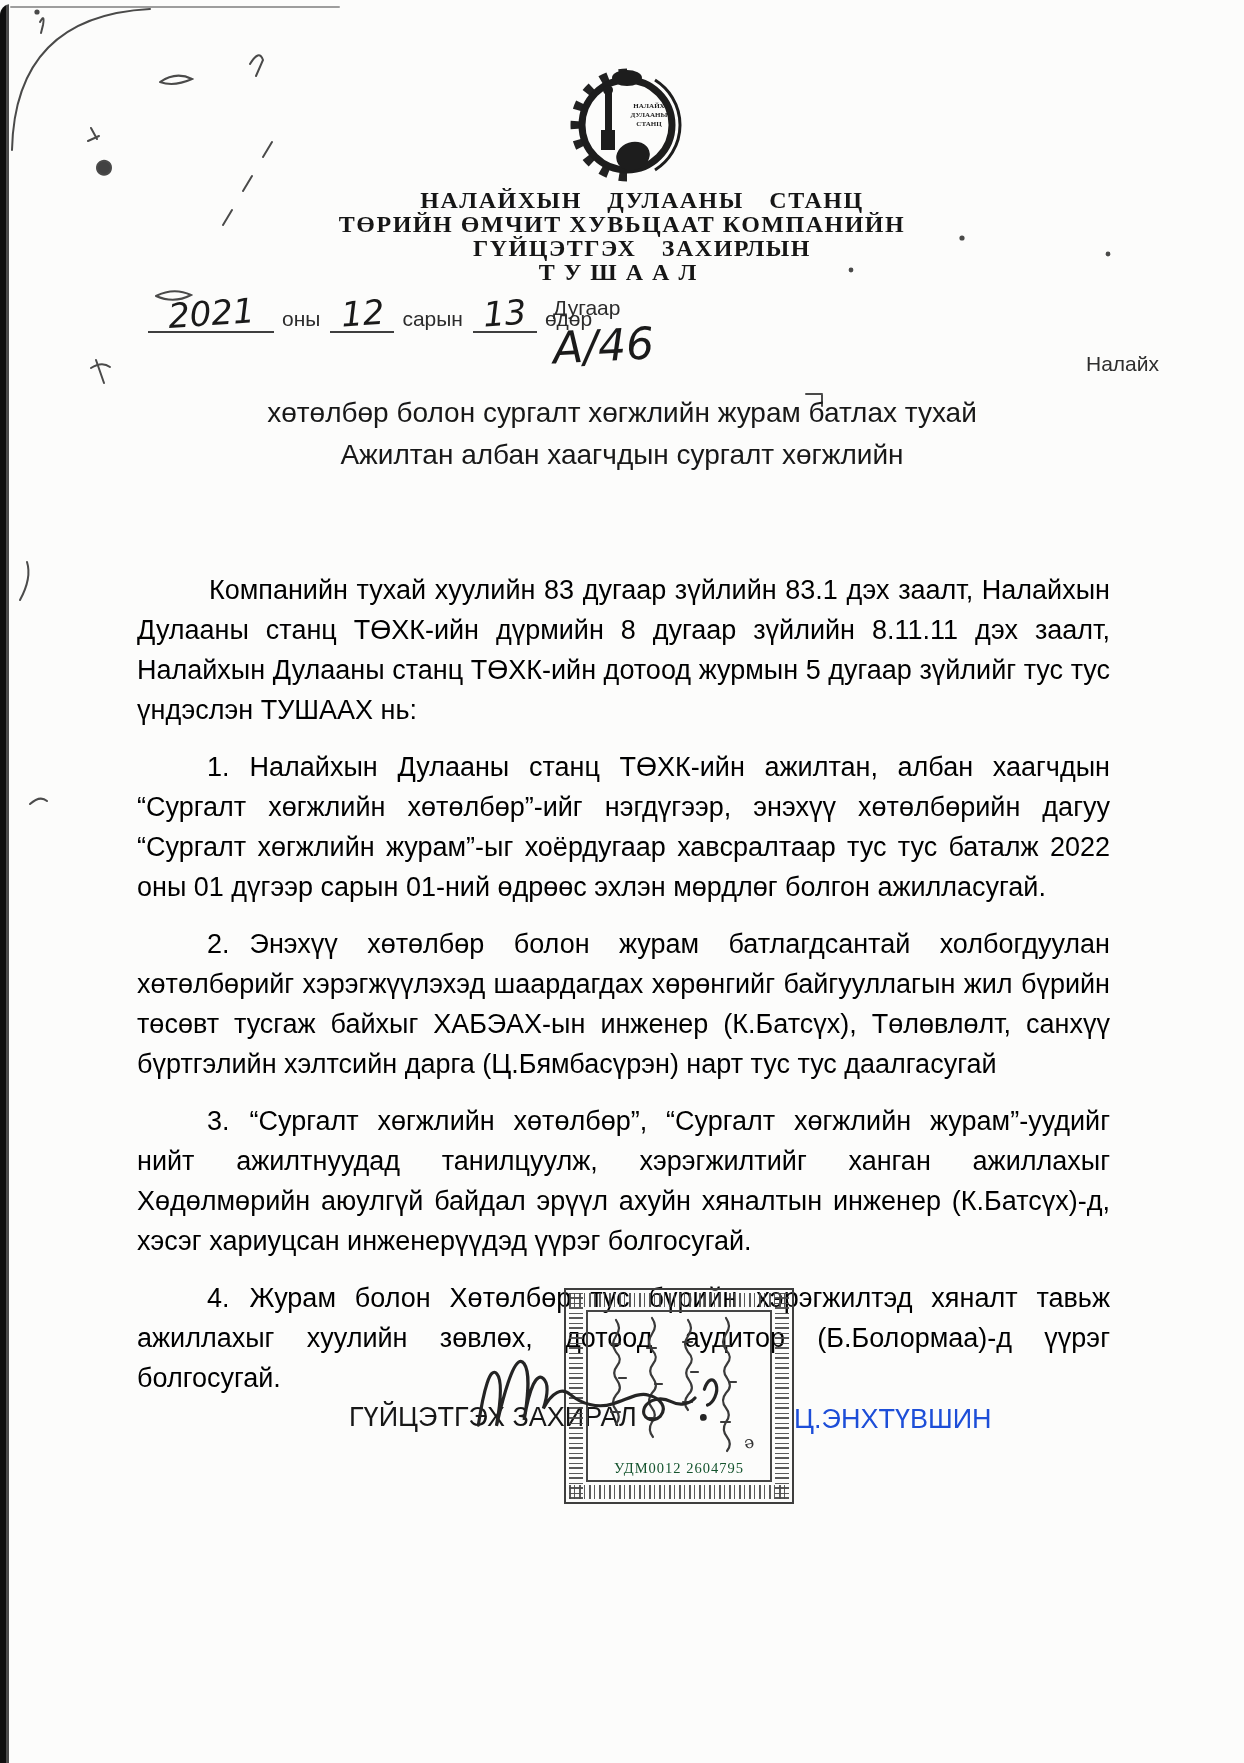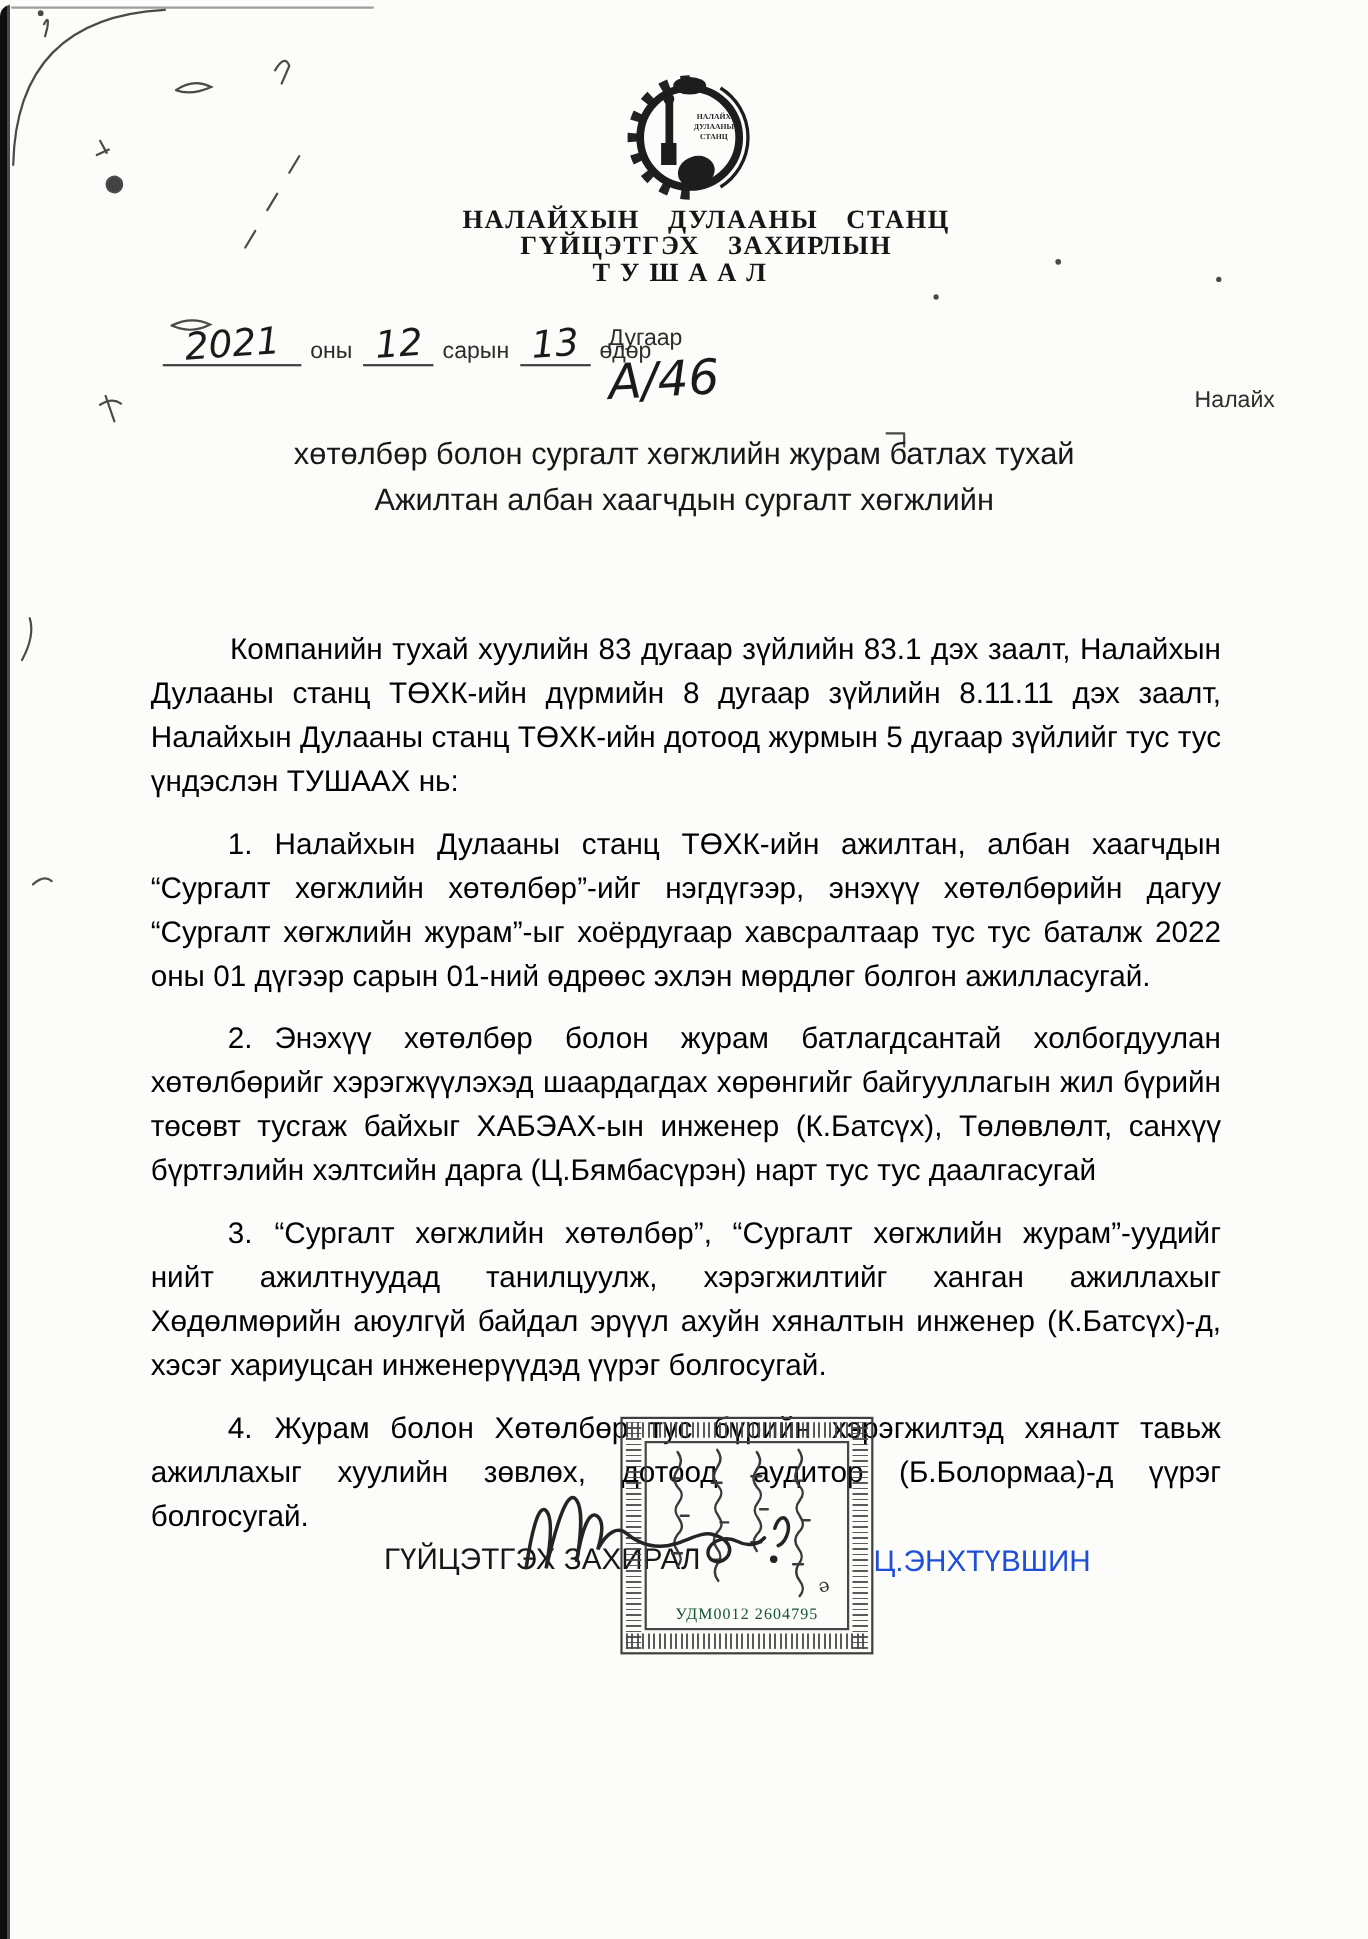--- a/index.html
+++ b/index.html
@@ -126,20 +126,21 @@
       <g font-family="Liberation Serif, serif" font-size="7" fill="#1d1d1d" text-anchor="middle" font-weight="bold">
         <text x="104" y="40">НАЛАЙХ</text>
         <text x="104" y="49">ДУЛААНЫ</text>
         <text x="104" y="58">СТАНЦ</text>
       </g>
     </svg>
   </div>
 
   <div class="hdr">
     <div class="wide">НАЛАЙХЫН ДУЛААНЫ СТАНЦ</div>
+    <div>ТӨРИЙН ӨМЧИТ ХУВЬЦААТ КОМПАНИЙН</div>
     <div class="wide">ГҮЙЦЭТГЭХ ЗАХИРЛЫН</div>
     <div class="tushaal">ТУШААЛ</div>
   </div>
 
   <div class="dateline">
     <span class="blank" style="min-width:118px;"><span class="hw">2021</span></span>
     <span class="lbl">оны</span>
     <span class="blank" style="min-width:56px;"><span class="hw">12</span></span>
     <span class="lbl">сарын</span>
     <span class="blank" style="min-width:56px;"><span class="hw">13</span></span>

